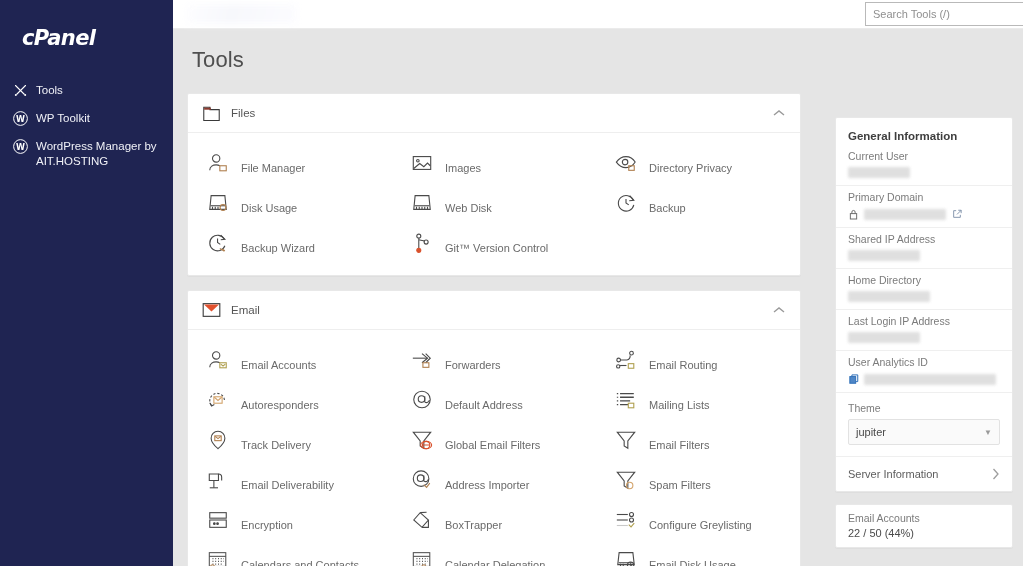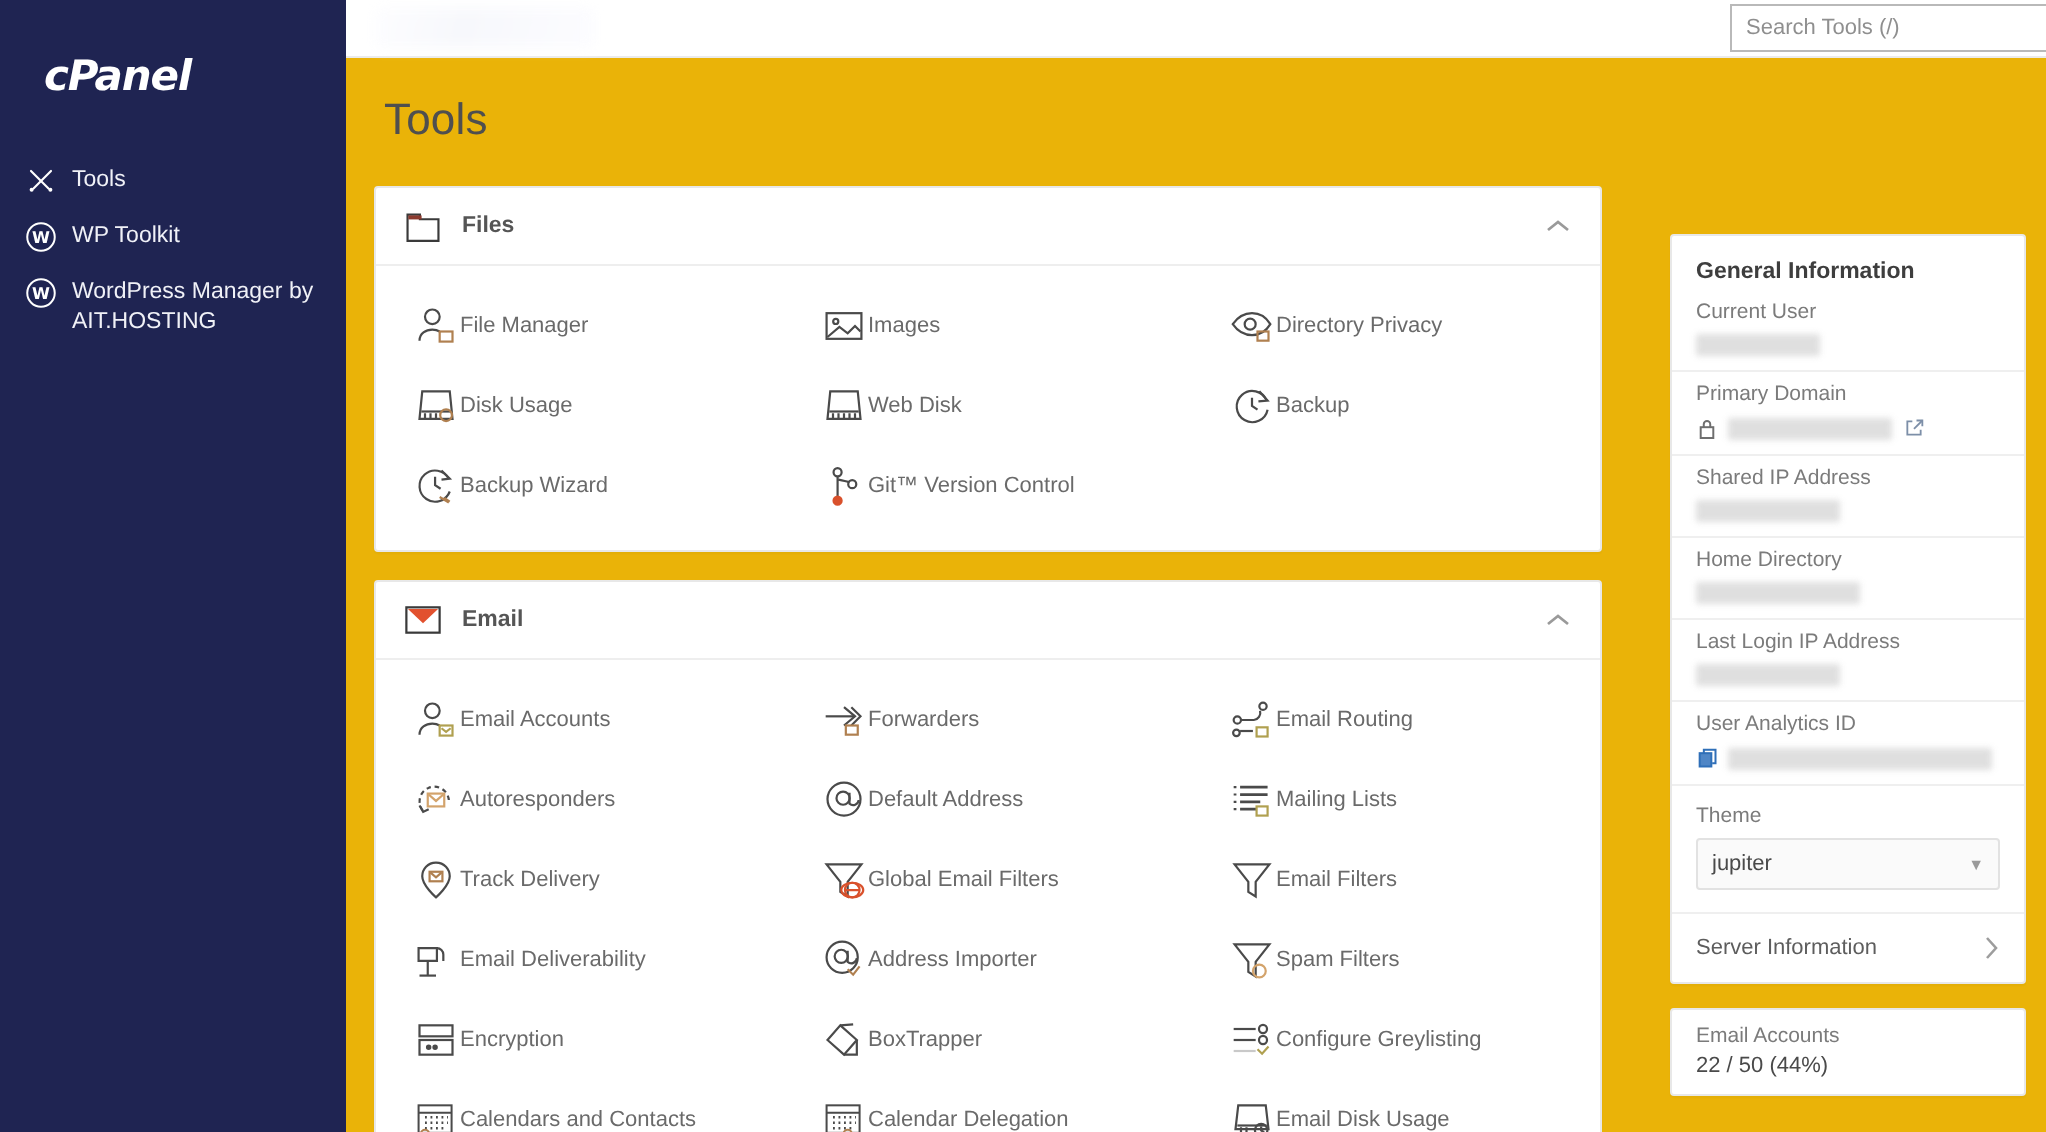--- a/index.html
+++ b/index.html
@@ -43,21 +43,21 @@
     width: 16px; min-width: 16px; height: 16px;
     display: flex; align-items: center; justify-content: center;
     margin-top: 0px;
   }
   .nav-label { padding-top: 1px; }
 
   
   .main {
     flex: 1; height: 566px;
     display: flex; flex-direction: column;
-    background: #eab308;
+    background: #e5e5e5;
     overflow: hidden;
   }
   .topbar {
     height: 29px; min-height: 29px;
     background: #ffffff;
     border-bottom: 1px solid #ebebeb;
     display: flex; align-items: center;
     justify-content: space-between;
     padding: 0 0 0 14px;
     position: relative;
@@ -109,21 +109,20 @@
     border-radius: 2px;
     margin-bottom: 14px;
     box-shadow: 0 1px 1px rgba(0,0,0,0.03);
   }
   .card-head {
     display: flex; align-items: center;
     height: 39px;
     padding: 0 14px 0 12px;
     border-bottom: 1px solid #eeeeee;
     cursor: pointer;
-    font-weight: bold;
   }
   .card-head-ico {
     width: 22px; min-width: 22px; height: 20px;
     display: flex; align-items: center; justify-content: center;
     margin-right: 9px;
   }
   .card-title {
     font-size: 11.5px;
     color: #555;
   }
@@ -131,21 +130,22 @@
     margin-left: auto;
     width: 14px; height: 14px;
     display: flex; align-items: center; justify-content: center;
   }
   .card-body {
     display: grid;
     grid-template-columns: 1fr 1fr 1fr;
     padding: 10px 0 12px 0;
   }
   .tool {
-    display: flex; align-items: center;
+    display: flex; align-items: flex-end;
+    gap: 11px;
     padding: 8px 6px 8px 18px;
     cursor: pointer;
     min-height: 36px;
   }
   .tool-ico {
     width: 24px; min-width: 24px; height: 24px;
     display: flex; align-items: center; justify-content: center;
   }
   .tool-label {
     font-size: 11px;

